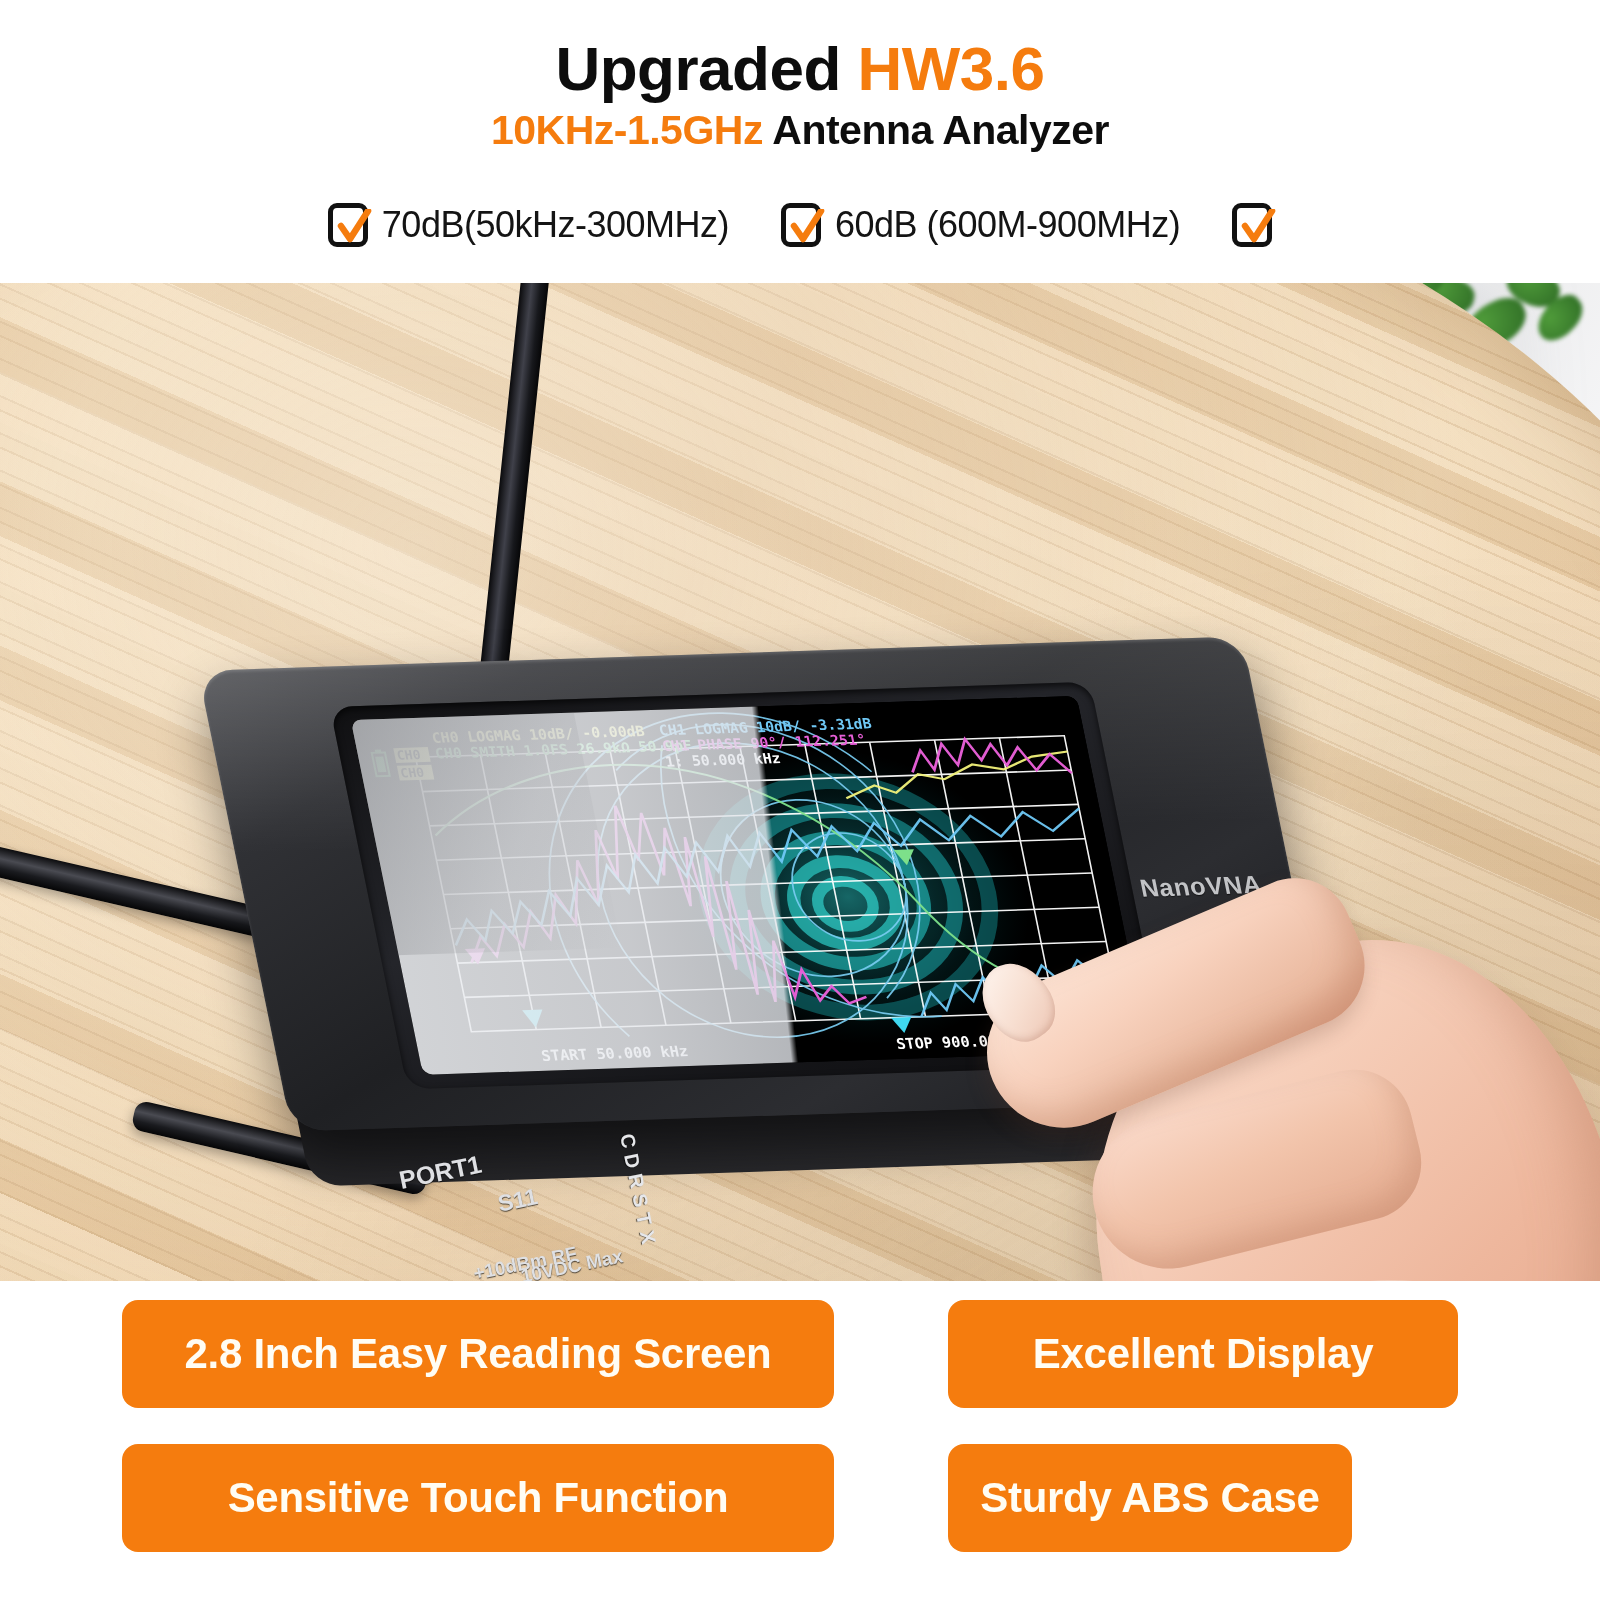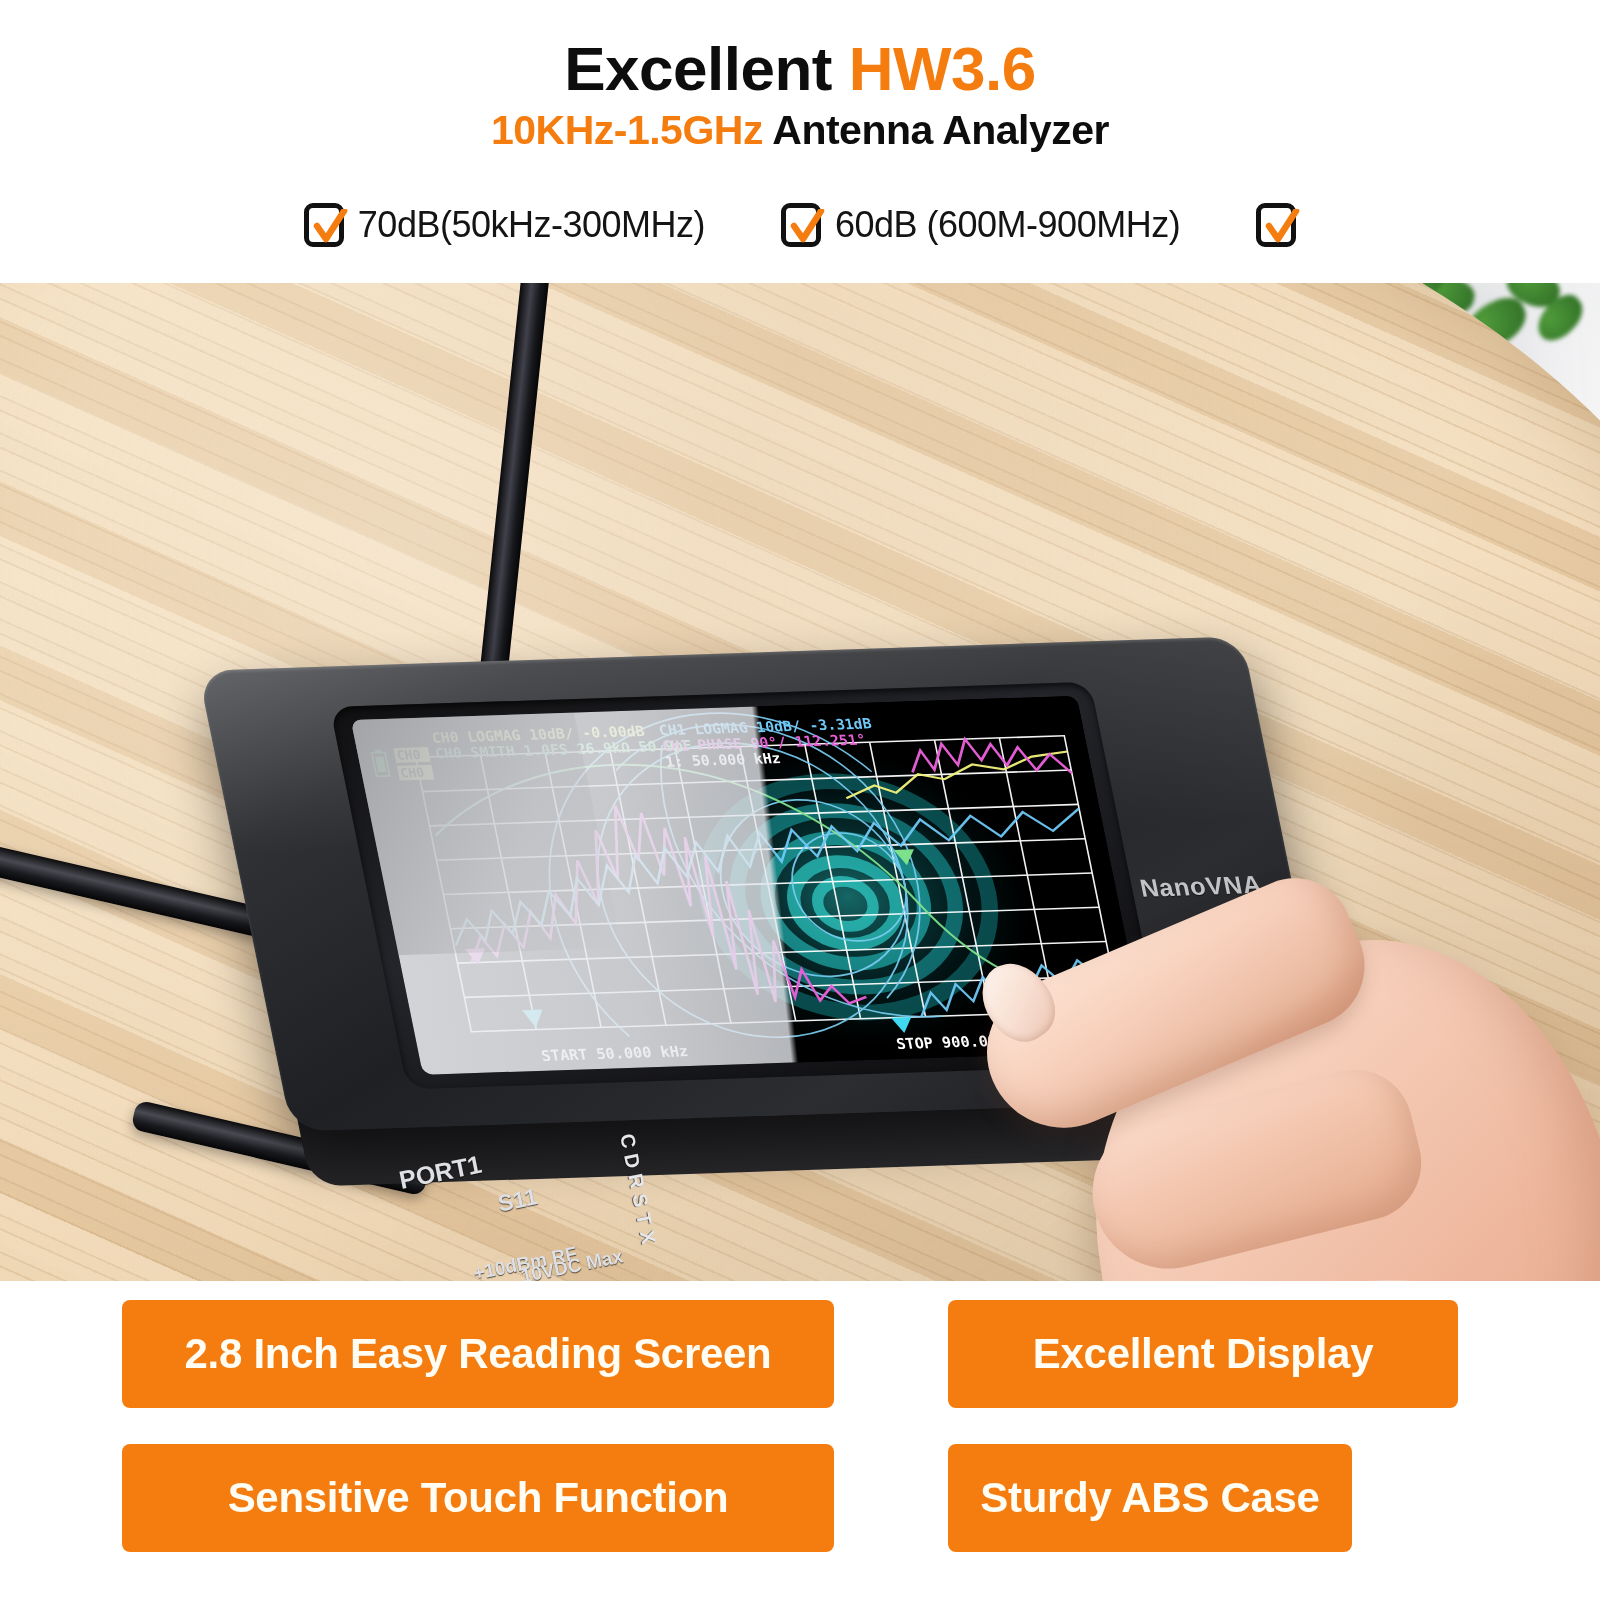--- a/index.html
+++ b/index.html
@@ -18,21 +18,21 @@
   }
   .hl-line { font-weight: 700; letter-spacing: -0.5px; white-space: nowrap; }
   .hl1 { font-size: 62px; }
   .hl2 { font-size: 41px; margin-top: 10px; }
   .blk { color: #0d0d0d; }
   .org { color: #F57C0E; }
 
   
   .checkrow {
     position: absolute; left: 0; top: 203px; width: 1600px;
-    display: flex; justify-content: center; align-items: center; gap: 76px;
+    display: flex; justify-content: center; align-items: center; gap: 52px;
   }
   .checkitem { display: flex; align-items: center; gap: 14px; }
   .cbox {
     width: 40px; height: 44px; border: 5px solid #111;
     border-radius: 9px; position: relative; flex: none;
     background: #fff;
   }
   .cbox svg { position: absolute; left: 3px; top: 1px; }
   .clabel { font-size: 36px; color: #141414; white-space: nowrap; letter-spacing: -0.5px; }
 
@@ -239,37 +239,37 @@
   .wrist {
     position: absolute; left: 430px; top: 560px; width: 330px; height: 380px;
     border-radius: 38% 30% 20% 26%;
     background: linear-gradient(140deg,#f7d2c0,#e9b296 70%,#dda083);
     transform: rotate(-6deg);
   }
 
   
   .features { position: absolute; left: 0; top: 1300px; width: 1600px; height: 300px; }
   .fbtn {
-    position: absolute; background: #F57C0E; border-radius: 8px;
+    position: absolute; background: #F57C0E; border-radius: 16px;
     display: flex; align-items: center; justify-content: center;
     color: #FFFDF4; font-size: 42px; font-weight: 700; letter-spacing: -0.3px;
     white-space: nowrap;
   }
   .fb1 { left: 122px;  top: 0;    width: 712px; height: 108px; }
   .fb2 { left: 122px;  top: 144px; width: 712px; height: 108px; }
   .fb3 { left: 948px;  top: 0;    width: 510px; height: 108px; }
   .fb4 { left: 948px;  top: 144px; width: 404px; height: 108px; }
 </style>
 </head>
 <body>
 
 <div id="root">
 
   <div class="headline">
-    <div class="hl-line hl1"><span class="blk">Excellent </span><span class="org">HW3.6</span></div>
+    <div class="hl-line hl1"><span class="blk">Upgraded </span><span class="org">HW3.6</span></div>
     <div class="hl-line hl2"><span class="org">10KHz-1.5GHz</span><span class="blk"> Antenna Analyzer</span></div>
   </div>
 
   <div class="checkrow">
     <div class="checkitem">
       <div class="cbox">
         <svg width="36" height="40" viewBox="0 0 36 40">
             <path d="M5 17 L14 30 L32 2" fill="none" stroke="#F57C0E" stroke-width="6.5" stroke-linecap="round" stroke-linejoin="round"></path>
           </svg>
       </div>

